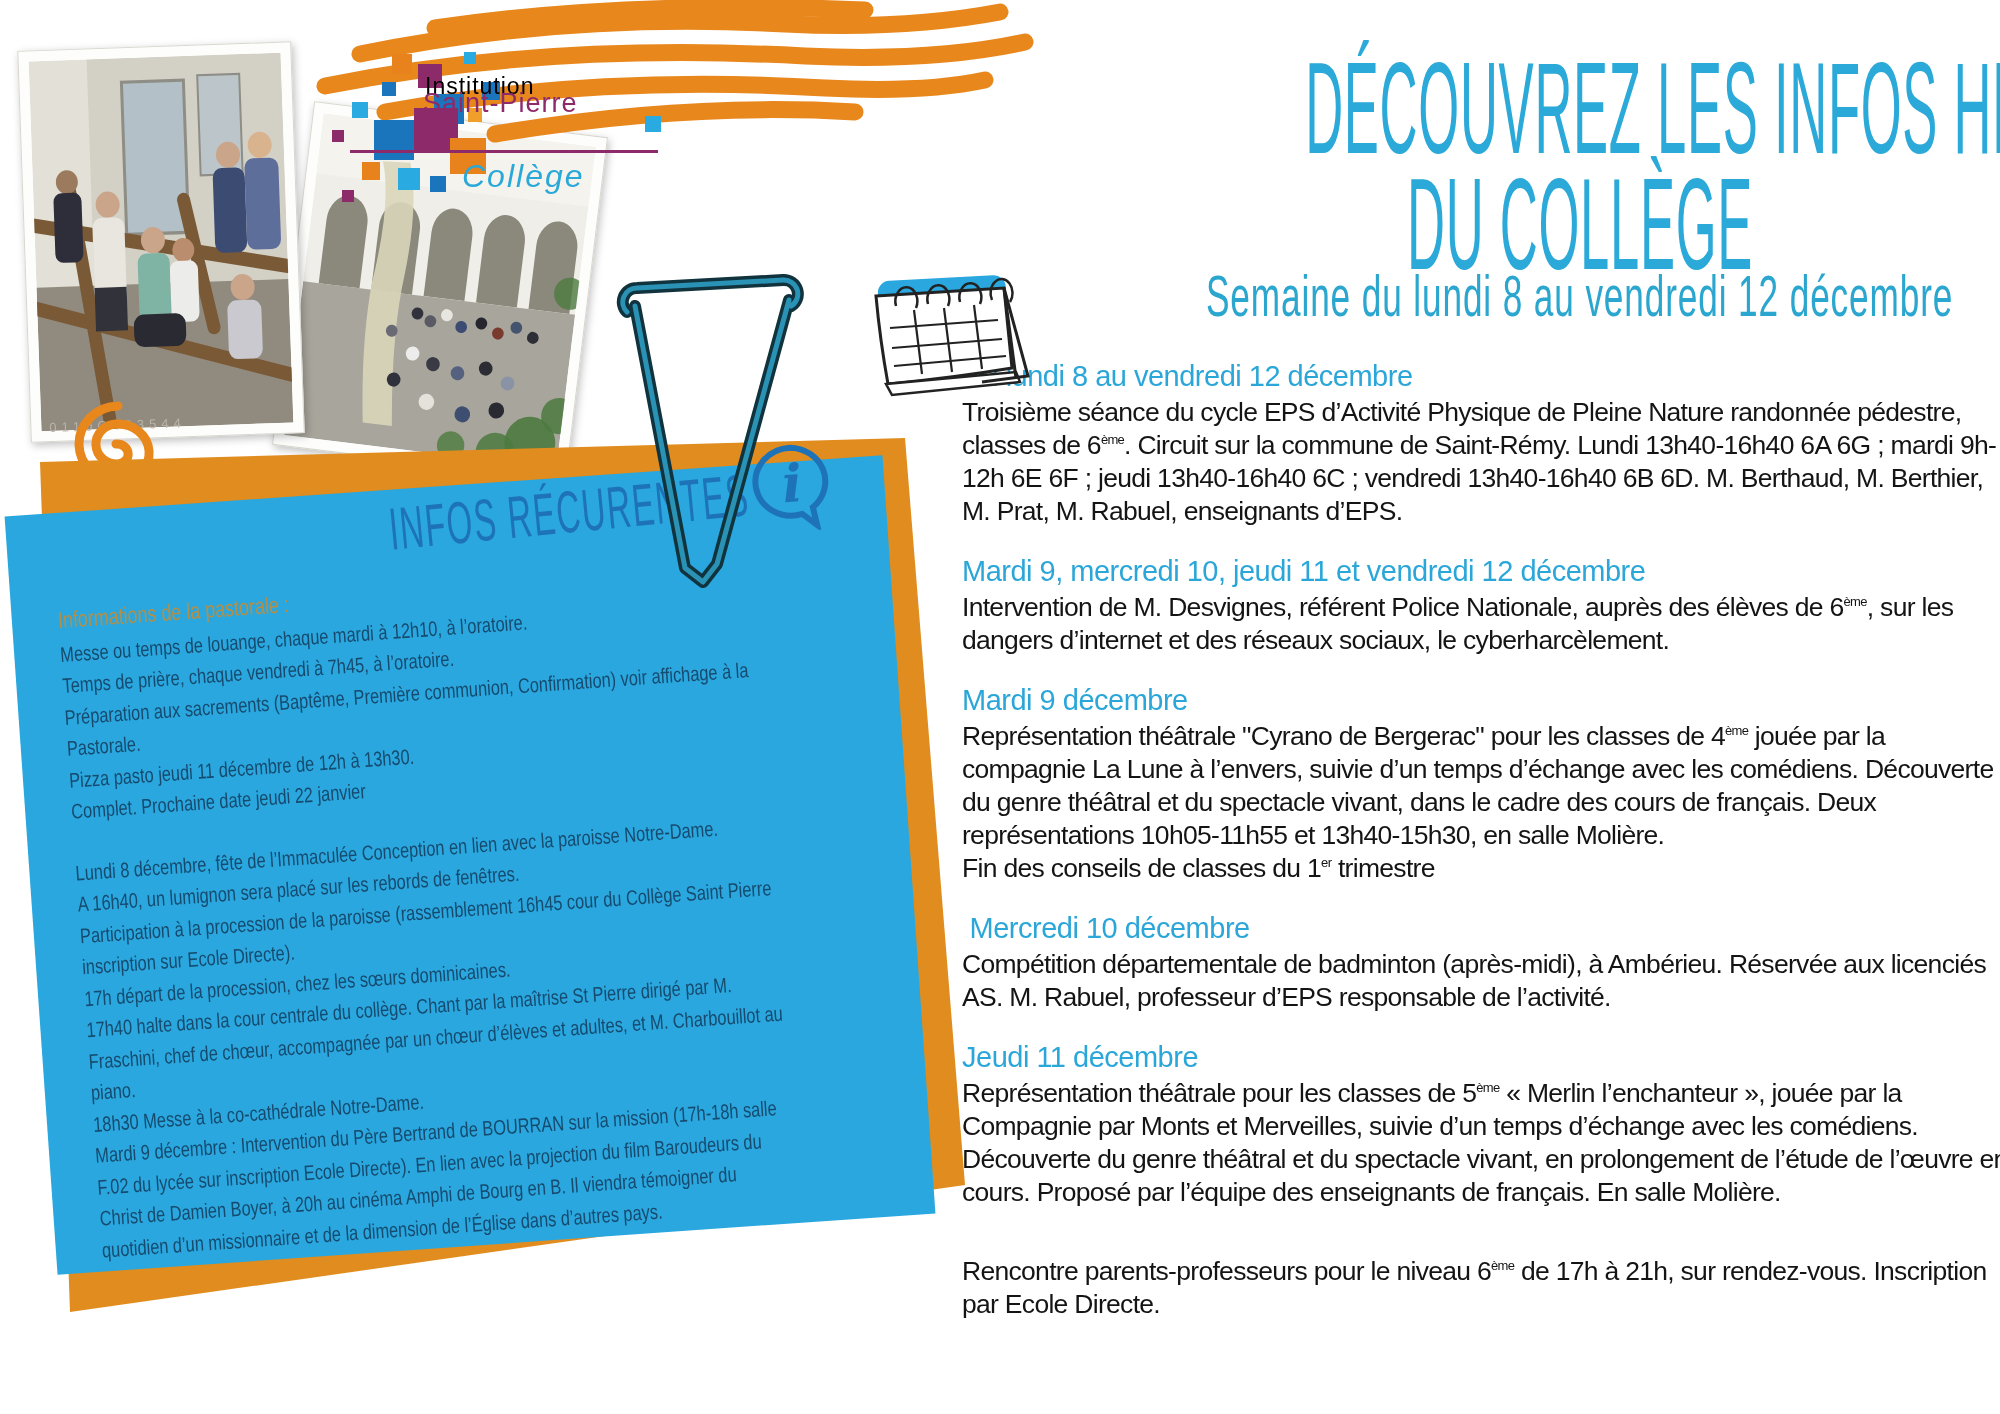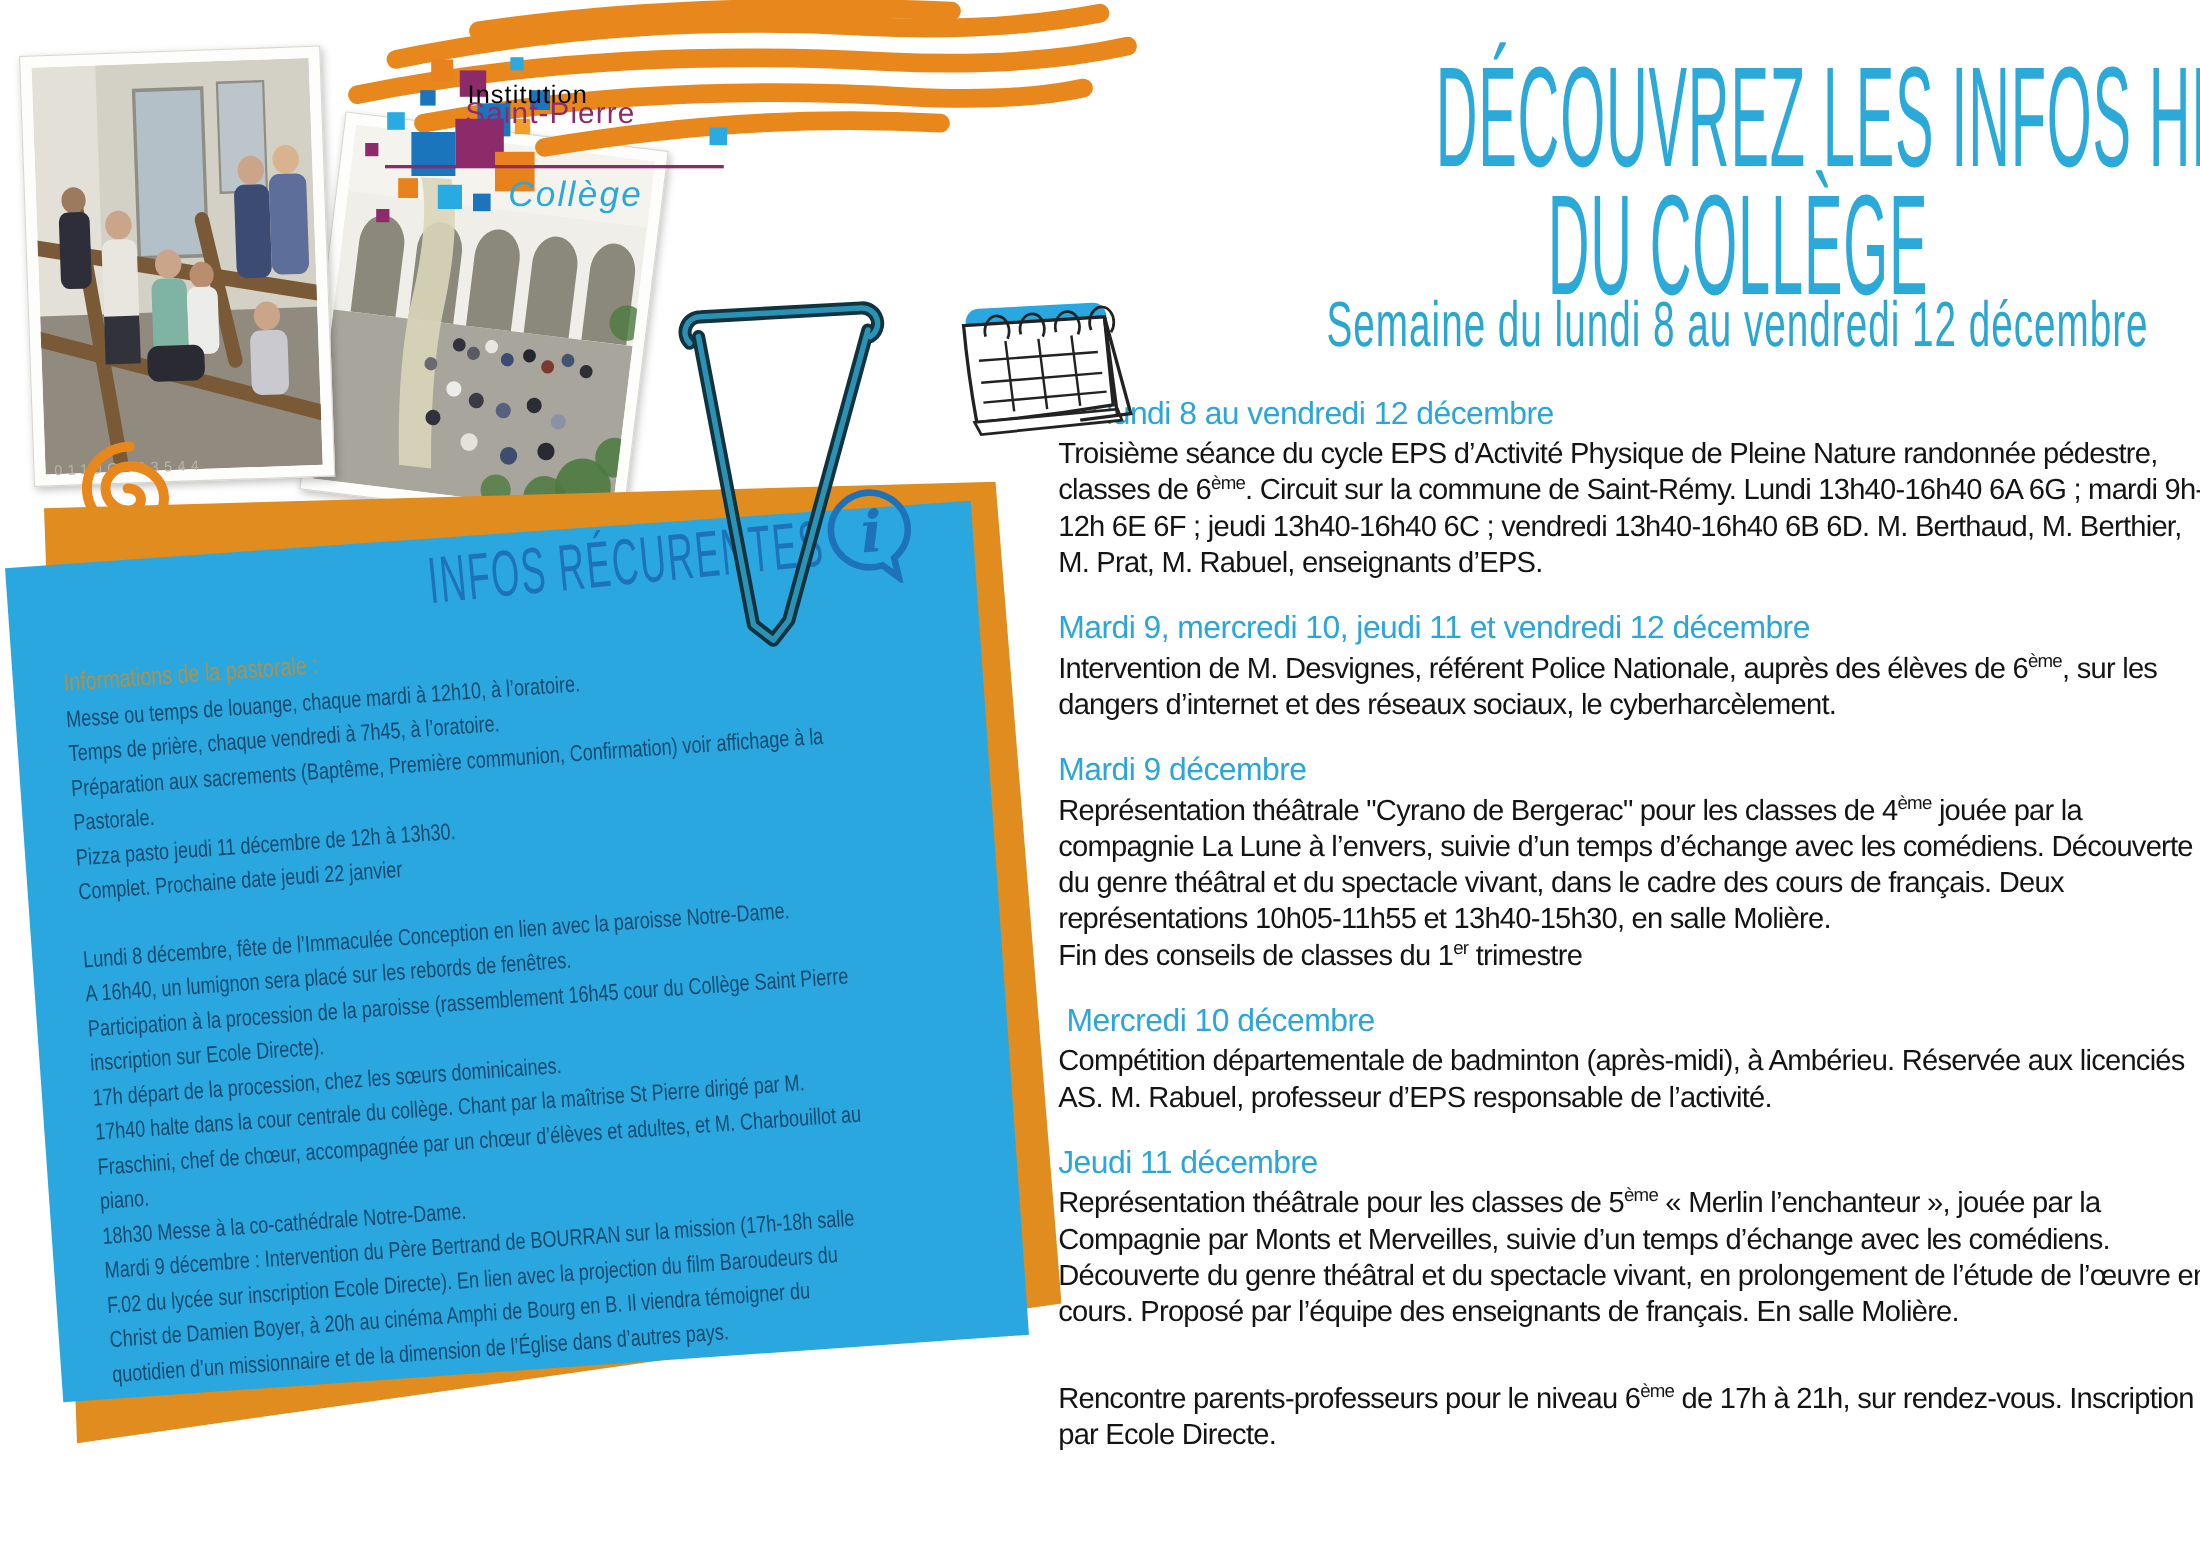--- a/index.html
+++ b/index.html
@@ -54,21 +54,21 @@
   .subtitle>span{display:inline-block;font-size:40px;letter-spacing:1px;
     transform:scale(.88,1.45);transform-origin:center top;white-space:nowrap;}
 
   .calendar-icon{position:absolute;left:856px;top:250px;width:182px;height:152px;z-index:7;}
 
   .events{position:absolute;left:962px;top:360px;width:1046px;z-index:6;}
   .event{margin-bottom:27px;}
   .event h3{margin:0 0 3px 0;font-weight:normal;font-size:29px;letter-spacing:-.5px;
     color:#2ba6d8;white-space:pre-wrap;}
   .event p{margin:0;font-size:26.5px;line-height:33px;letter-spacing:-.7px;color:#141414;}
-  .event sup{font-size:17px;line-height:0;}
+  .event sup{font-size:13px;line-height:0;}
   .event.gap-top{margin-top:46px;}
 </style>
 </head>
 <body>
 
 <div class="polaroid photo-left" data-name="photo-students-fence">
   <svg viewBox="0 0 252 340" preserveAspectRatio="none" data-name="photo-students-fence-art">
     <rect x="0" y="0" width="252" height="340" fill="#e3e0d7"></rect>
     <rect x="58" y="0" width="194" height="210" fill="#d3d0c6"></rect>
     <rect x="92" y="22" width="62" height="140" fill="#b3c0c7" stroke="#8e8e86" stroke-width="3"></rect>

